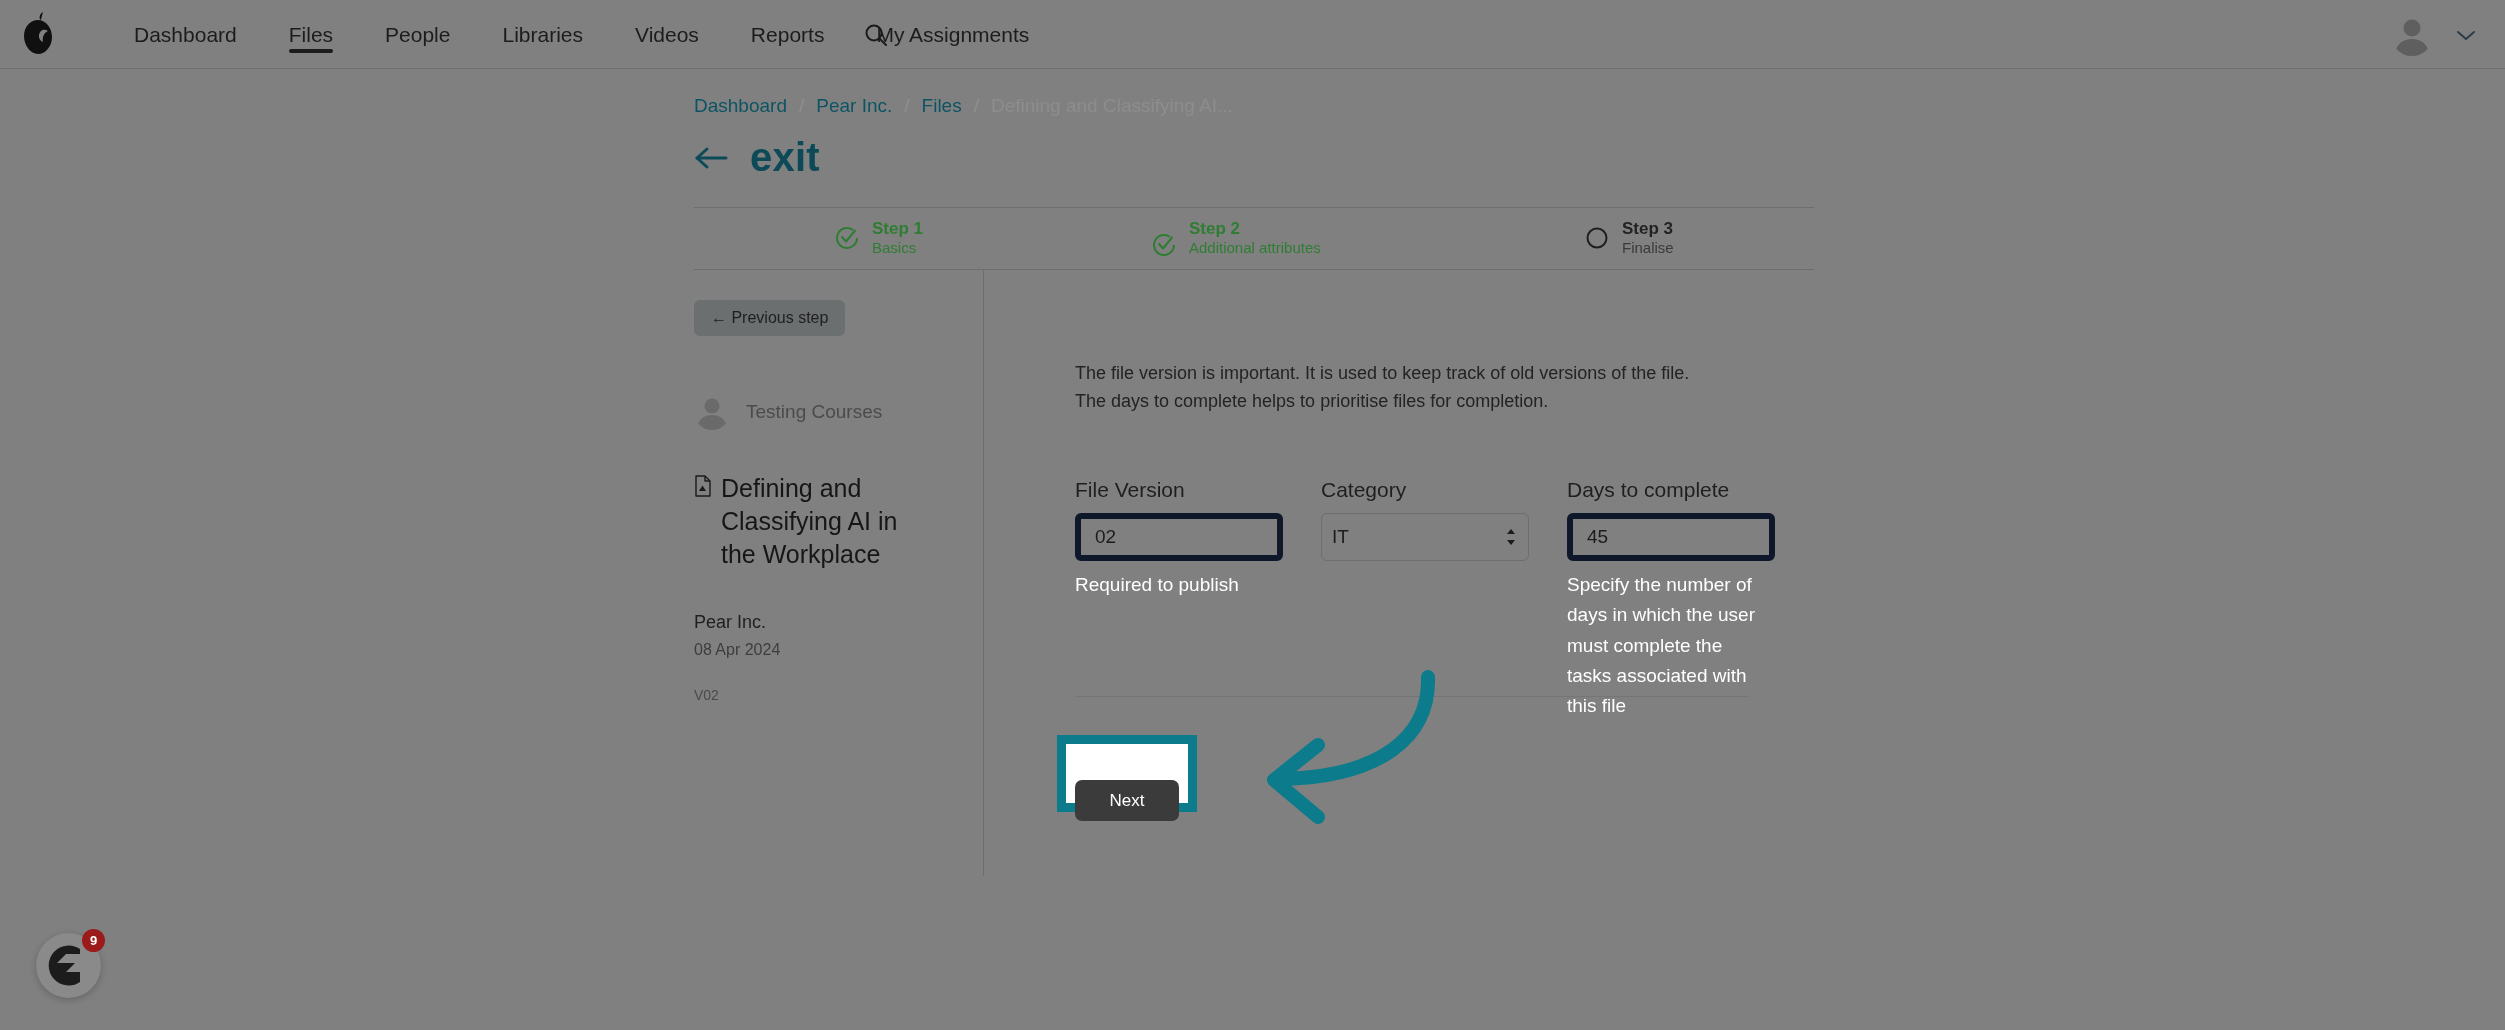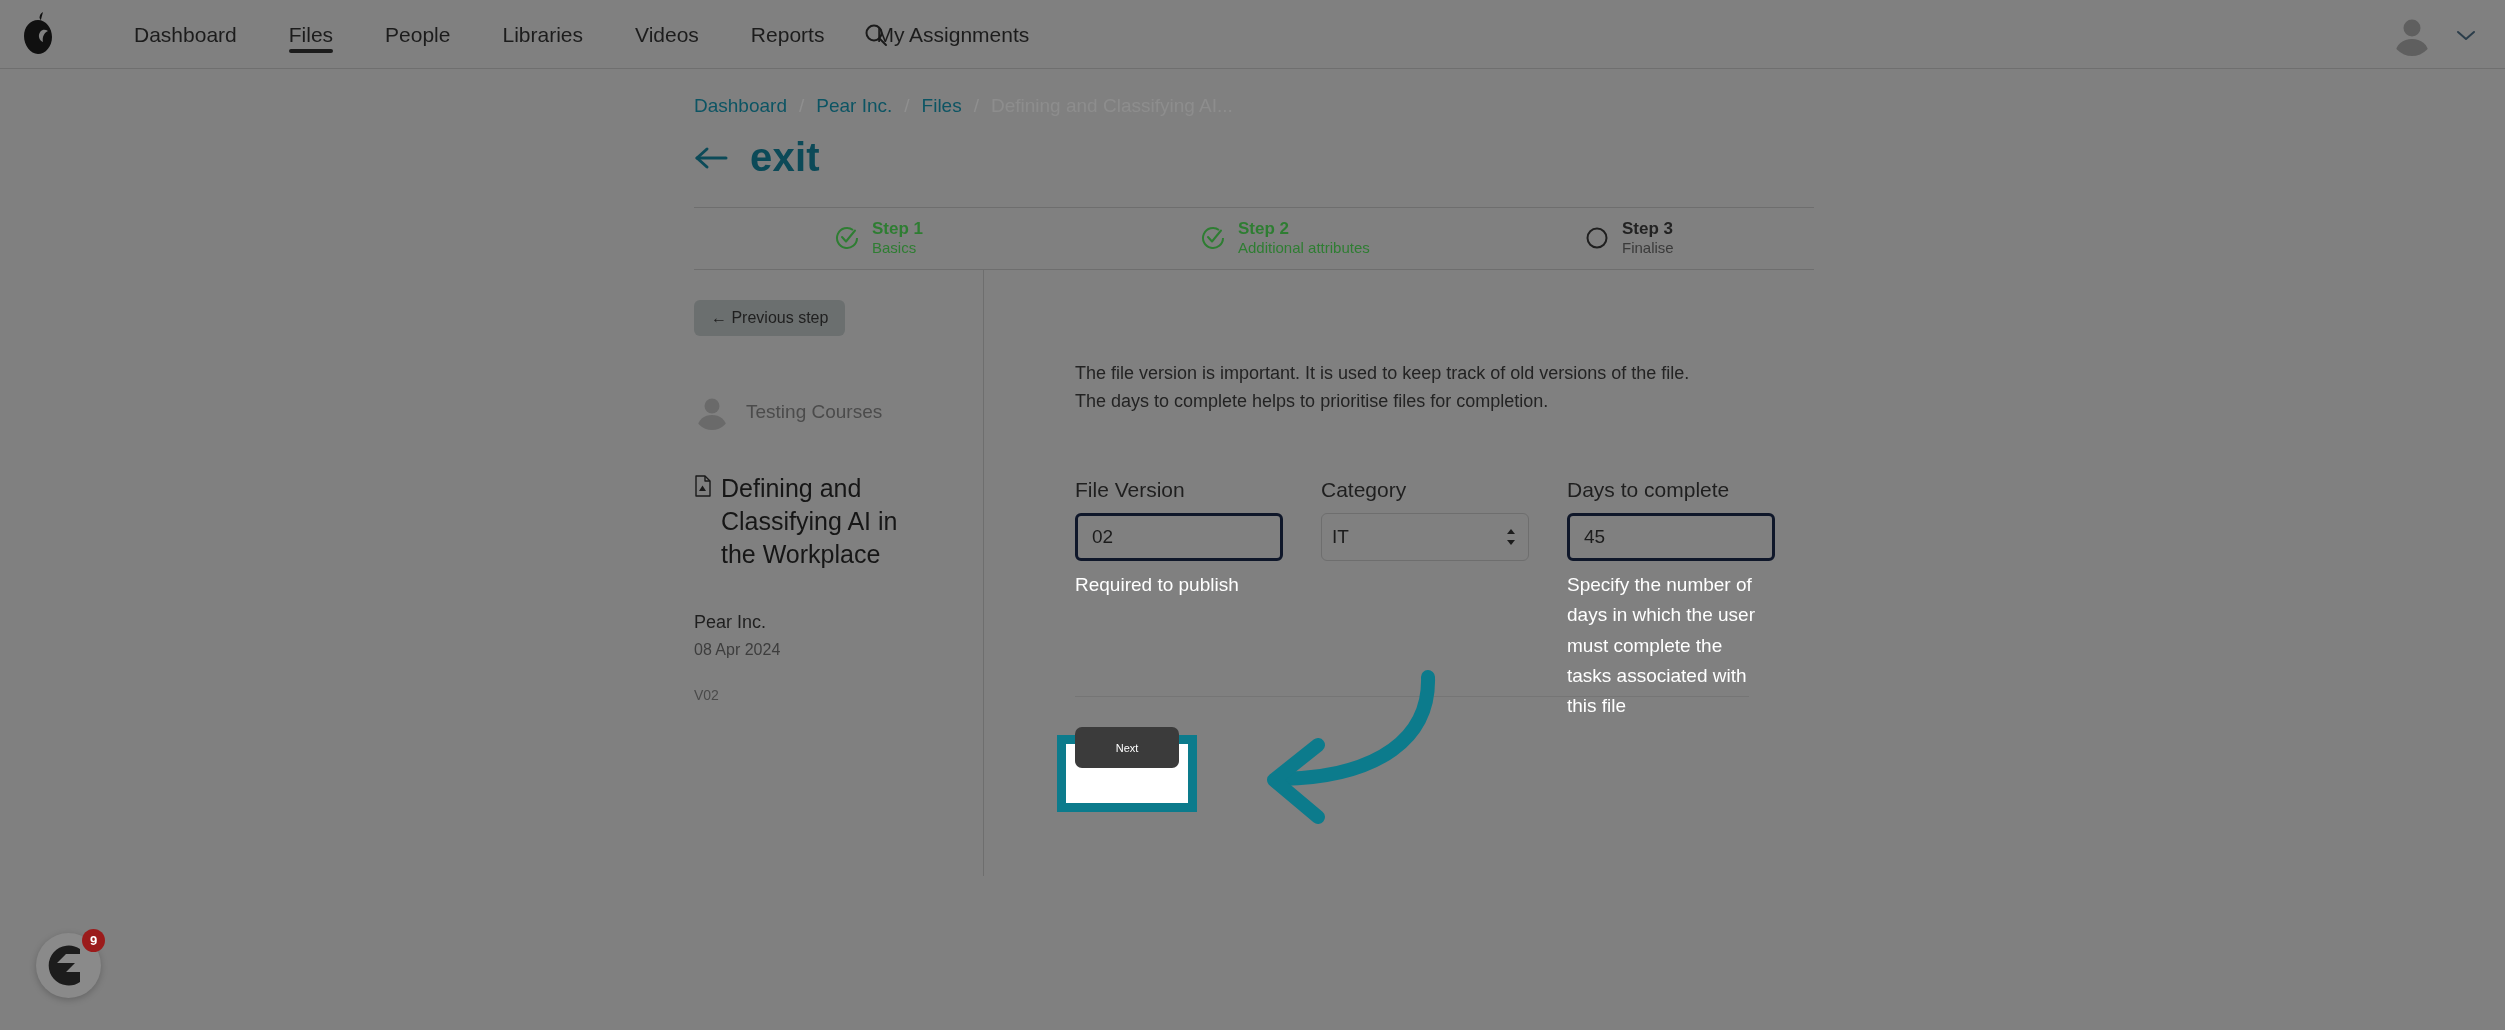--- a/index.html
+++ b/index.html
@@ -184,21 +184,21 @@
   }
   .step {
     position: absolute;
     top: 10px;
     display: flex;
     align-items: center;
     gap: 12px;
     cursor: pointer;
   }
   .step-1 { left: 140px; }
-  .step-2 { left: 506px; }
+  .step-2 { left: 457px; align-items: flex-end; }
   .step-3 { left: 890px; }
   .step-ico { width: 26px; height: 26px; flex: none; }
   .step-txt { display: flex; flex-direction: column; line-height: 1.25; }
   .step-name { font-size: 17px; font-weight: bold; }
   .step-sub  { font-size: 15px; }
   .step-done .step-name, .step-done .step-sub { color: #2e7d32; }
   .step-todo .step-name { color: #222; }
   .step-todo .step-sub  { color: #3a3a3a; }
 
   
@@ -278,21 +278,21 @@
   }
   .field { display: flex; flex-direction: column; }
   .field-label {
     font-size: 21px;
     color: #1f1f1f;
     margin-bottom: 11px;
   }
   .field-input {
     box-sizing: border-box;
     height: 48px;
-    border: 3px solid #0f172a;
+    border: 6px solid #0f172a;
     border-radius: 6px;
     background: transparent;
     font-size: 19px;
     color: #1c1c1c;
     padding: 0 14px;
     font-family: "Liberation Sans", sans-serif;
     outline: none;
   }
   .fi-version { width: 208px; }
   .fi-days    { width: 208px; }
@@ -335,26 +335,26 @@
     top: 735px;
     width: 140px;
     height: 77px;
     box-sizing: border-box;
     border: 9px solid #0c7b8c;
     background: #ffffff;
   }
   .next-btn {
     position: absolute;
     left: 1075px;
-    top: 727px;
+    top: 780px;
     width: 104px;
     height: 41px;
     background: #3b3b3b;
     color: #ffffff;
-    font-size: 11px;
+    font-size: 17px;
     border: none;
     border-radius: 7px;
     cursor: pointer;
     font-family: "Liberation Sans", sans-serif;
   }
 
   
   .annot-arrow {
     position: absolute;
     left: 1230px;

